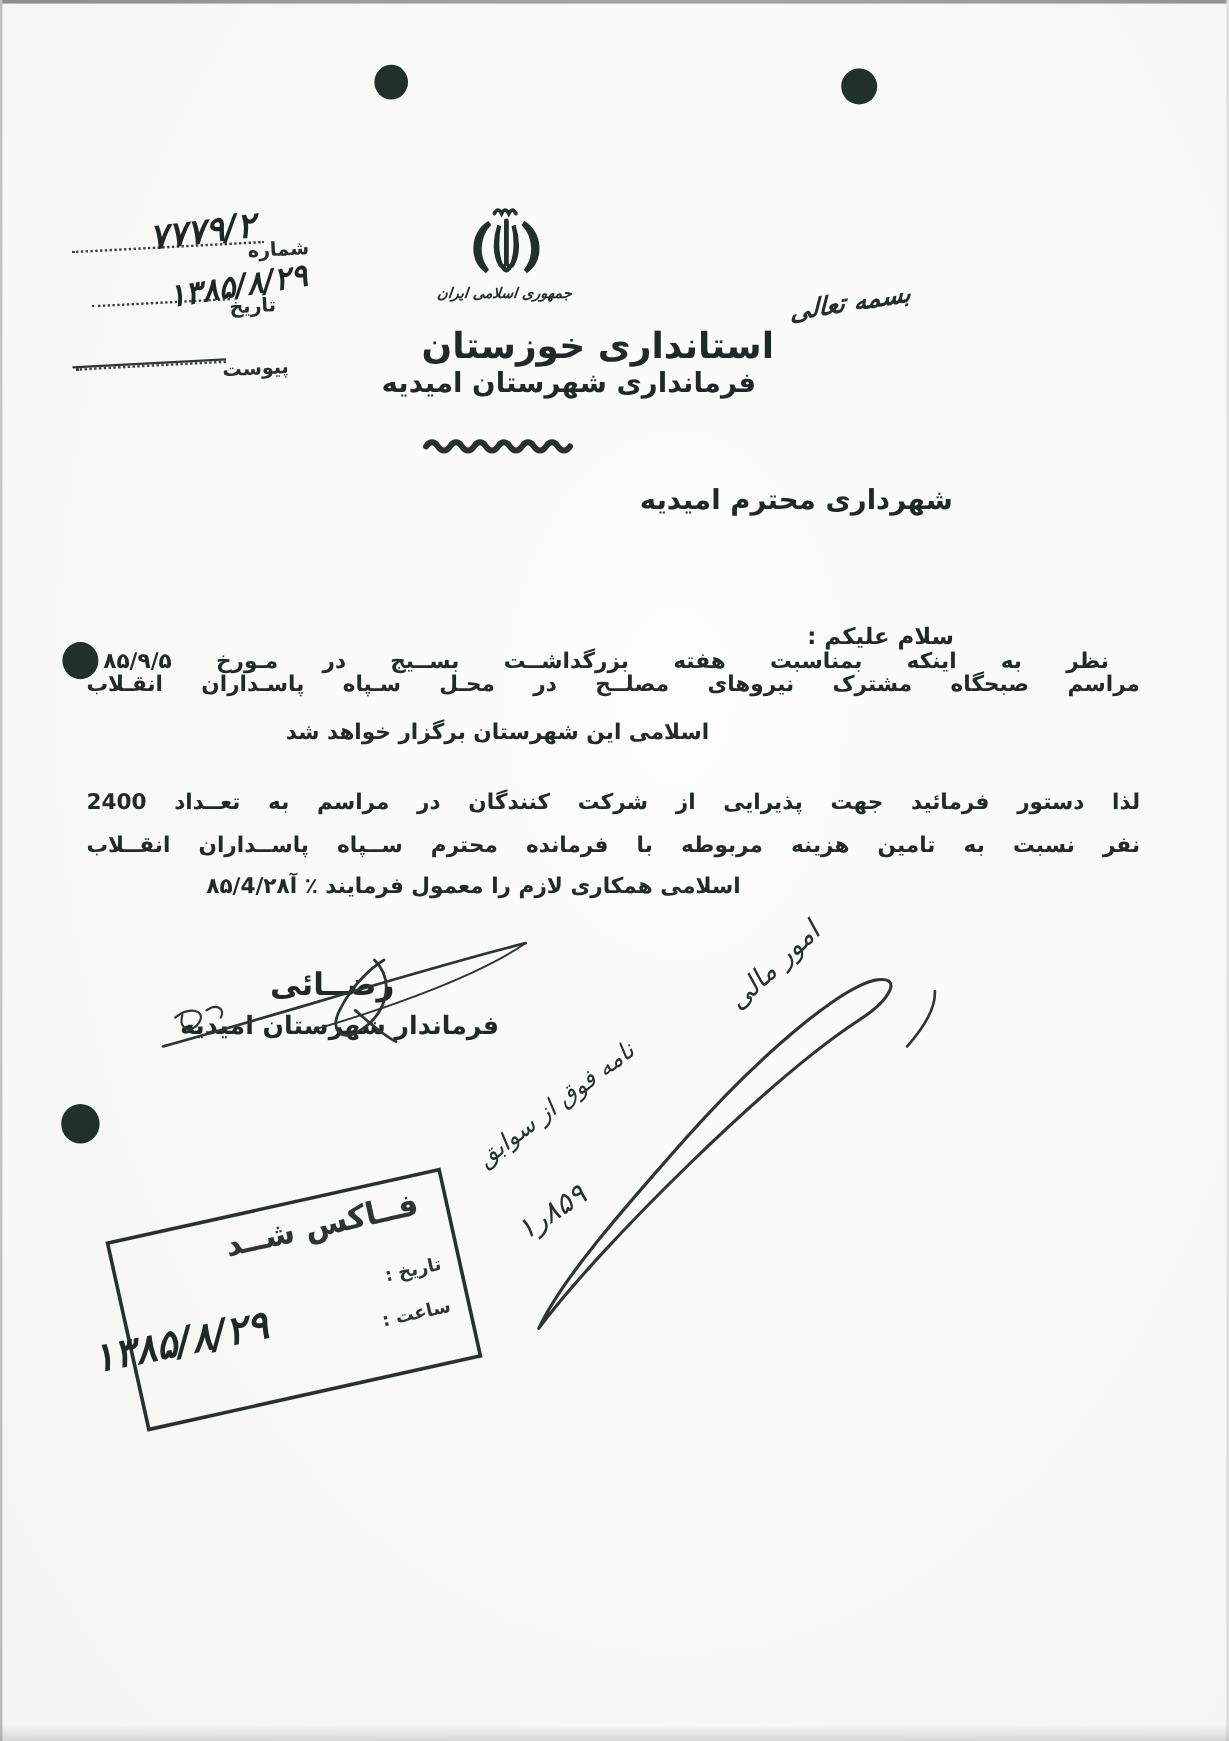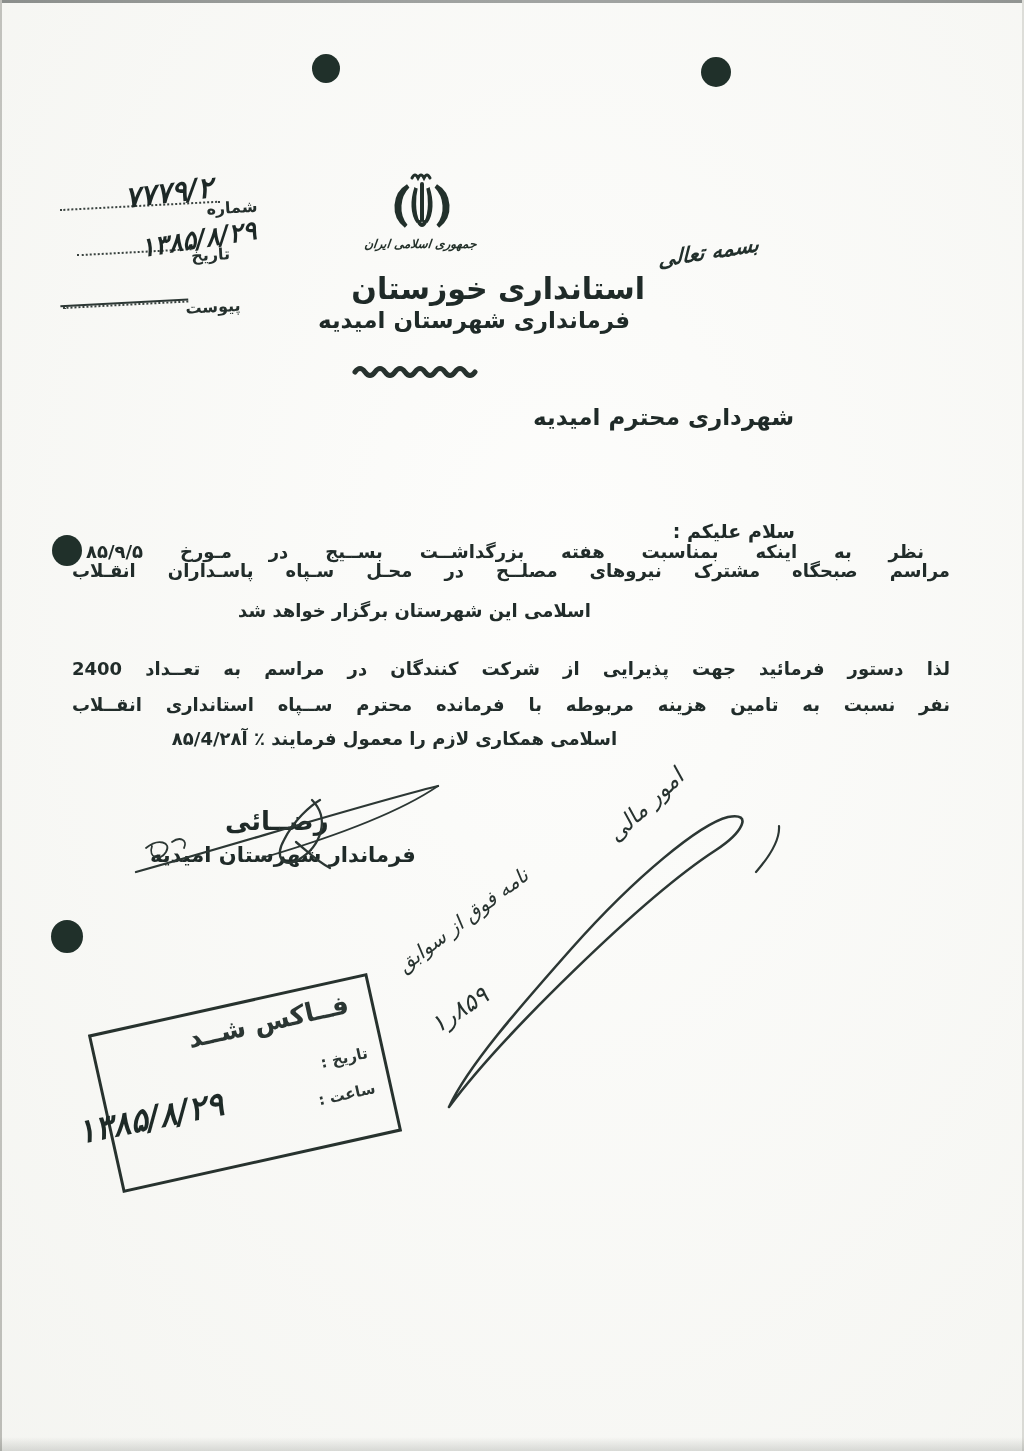--- a/index.html
+++ b/index.html
@@ -138,21 +138,21 @@
 
 <div class="bismillah fa">بسمه تعالی</div>
 
 <div class="recipient fa">شهرداری محترم امیدیه</div>
 <div class="salutation fa">سلام علیکم :</div>
 
 <div class="bodyline fa l1 just">نظر به اینکه بمناسبت هفته بزرگداشــت بســیج در مـورخ ۸۵/۹/۵</div>
 <div class="bodyline fa l2 just">مراسم صبحگاه مشترک نیروهای مصلــح در محـل سـپاه پاسـداران انقـلاب</div>
 <div class="bodyline fa l3">اسلامی این شهرستان برگزار خواهد شد</div>
 <div class="bodyline fa l4 just">لذا دستور فرمائید جهت پذیرایی از شرکت کنندگان در مراسم به تعــداد 2400</div>
-<div class="bodyline fa l5 just">نفر نسبت به تامین هزینه مربوطه با فرمانده محترم ســپاه استانداری انقــلاب</div>
+<div class="bodyline fa l5 just">نفر نسبت به تامین هزینه مربوطه با فرمانده محترم ســپاه پاســداران انقــلاب</div>
 <div class="bodyline fa l6">اسلامی همکاری لازم را معمول فرمایند ٪ آ۸۵/4/۲۸</div>
 
 <div class="sig-name fa">رضــائی</div>
 <div class="sig-title fa">فرماندار شهرستان امیدیه</div>
 
 <div class="hand fa note-amur">امور مالی</div>
 <div class="hand fa note-diag">نامه فوق از سوابق</div>
 <div class="hand fa note-num">۸۵۹ر۱</div>
 
 <div class="stamp fa">

